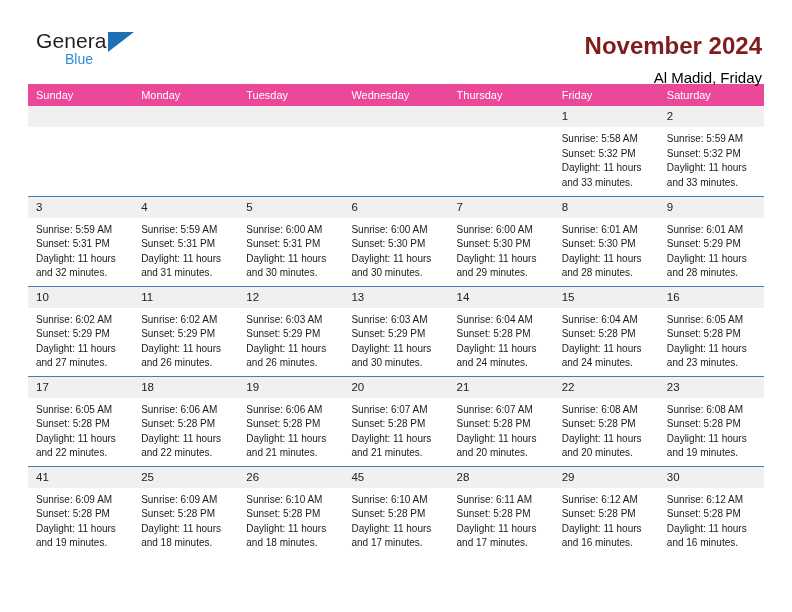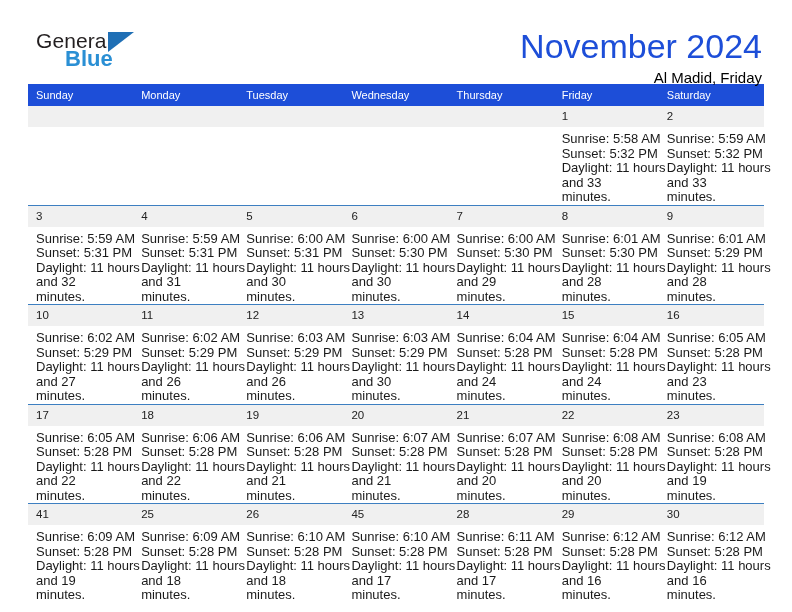--- a/index.html
+++ b/index.html
@@ -50,54 +50,53 @@
   }
   .logo-tri {
     width: 0;
     height: 0;
     border-left: 26px solid #1f6fb5;
     border-bottom: 20px solid transparent;
     margin-left: -3px;
     margin-top: 2px;
   }
   .logo-blue {
-    font-size: 22px;
+    font-size: 14px;
     color: #2a8fd4;
     line-height: 20px;
     margin-top: -3px;
     margin-left: 29px;
-    font-weight: bold;
   }
   .title-block {
     text-align: right;
     padding-right: 2px;
   }
   .cal-title {
-    font-size: 34px;
-    font-weight: normal;
-    color: #1d4ed8;
+    font-size: 24px;
+    font-weight: bold;
+    color: #7f1d1d;
     line-height: 32px;
     white-space: nowrap;
   }
   .cal-location {
     font-size: 15px;
     color: #000;
     line-height: 20px;
     margin-top: 6px;
     white-space: nowrap;
   }
 
   
   .calendar {
     width: 736px;
     border-collapse: collapse;
     table-layout: fixed;
   }
   .calendar th {
-    background: #1d4ed8;
+    background: #ec4899;
     color: #ffffff;
     font-size: 11px;
     font-weight: normal;
     text-align: left;
     padding: 5px 0 5px 8px;
     height: 19px;
     box-sizing: border-box;
   }
   .calendar td {
     vertical-align: top;
@@ -112,21 +111,21 @@
   .daynum {
     background: #f0f0f0;
     font-size: 11.5px;
     color: #222;
     padding: 4px 0 4px 8px;
     line-height: 13px;
     min-height: 13px;
   }
   .cellbody {
     padding: 5px 8px 0 8px;
-    font-size: 13px;
+    font-size: 10px;
     line-height: 14.5px;
     color: #1a1a1a;
   }
   .cellbody div {
     white-space: nowrap;
   }
   .cellbody .daylight-line {
     white-space: normal;
   }
   td.empty .daynum {

